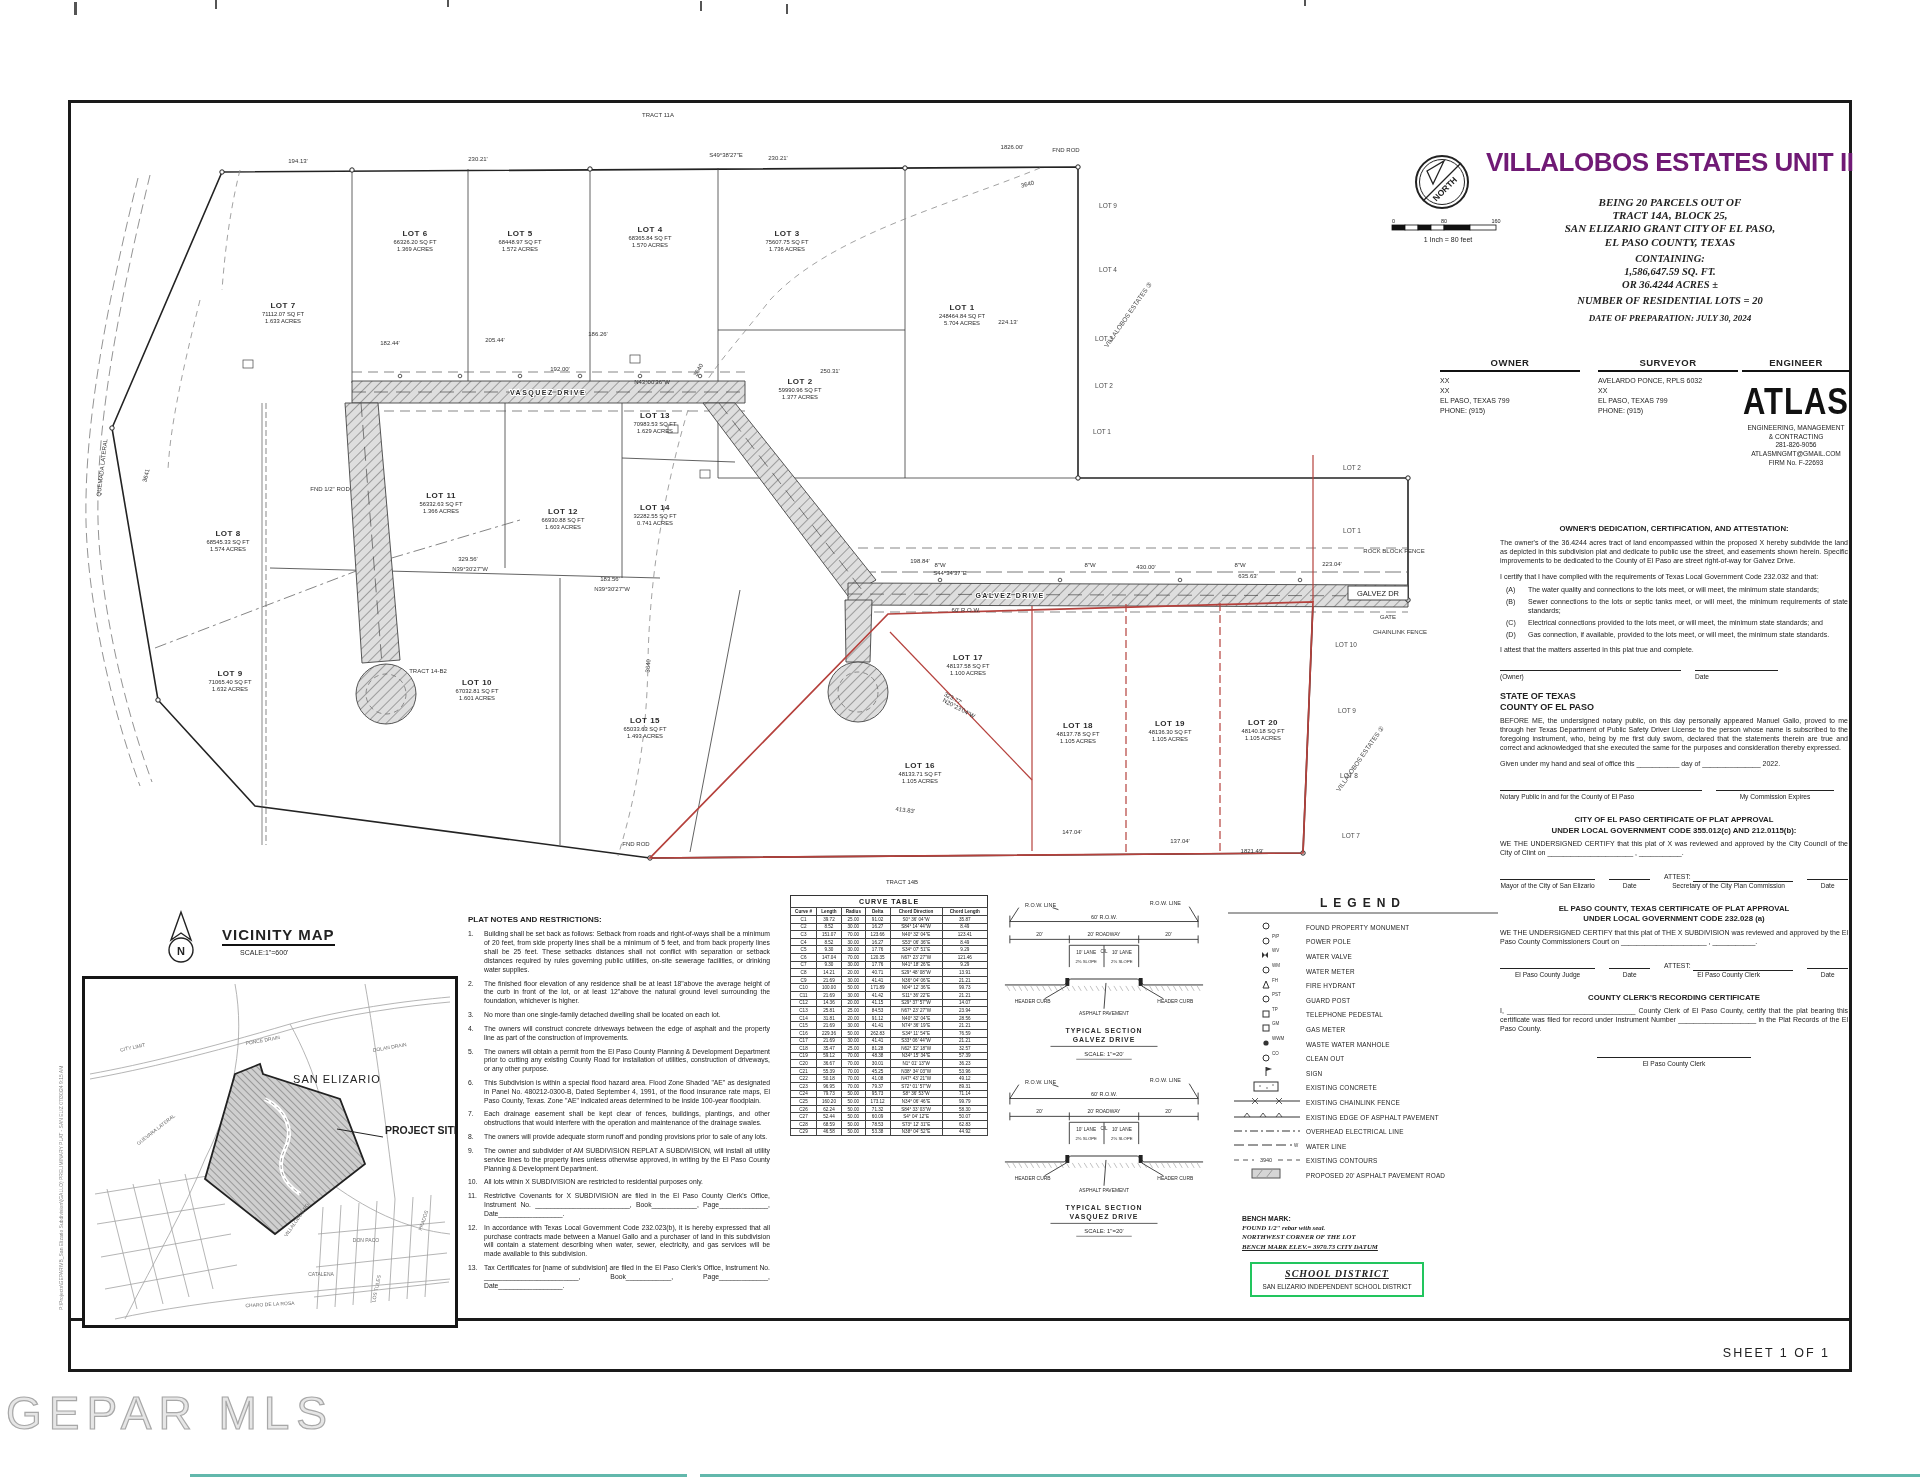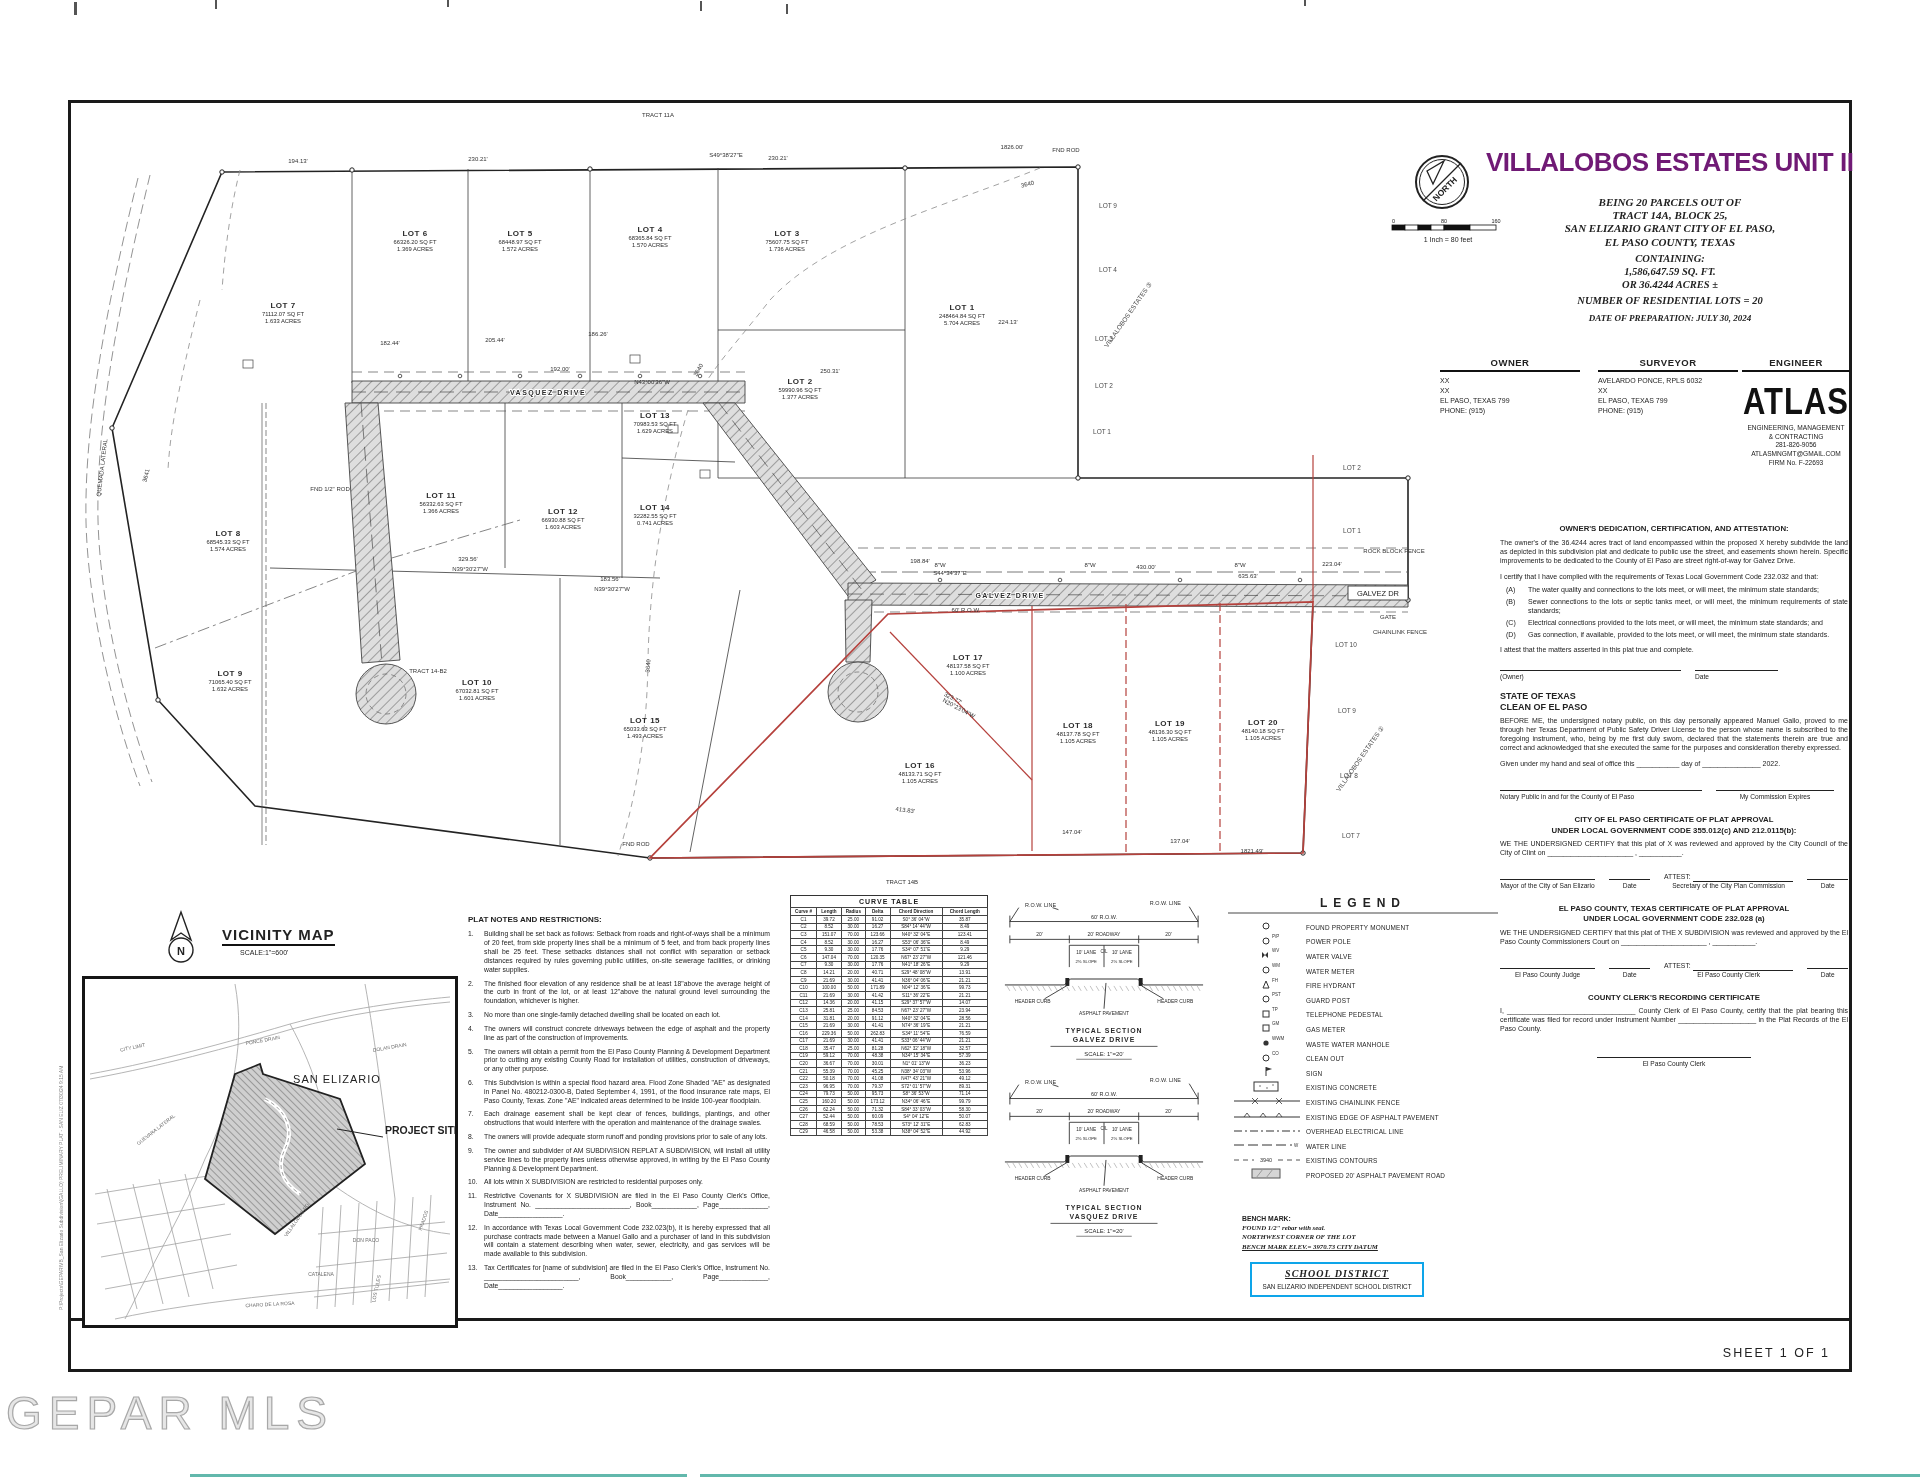--- a/index.html
+++ b/index.html
@@ -52,21 +52,21 @@
   
   .legend{position:absolute;left:1228px;top:896px;width:270px}
   .legend .ttl{font-size:12px;font-weight:bold;letter-spacing:6px;text-align:center;border-bottom:2px solid #a3a3a3;padding-bottom:2px;margin-bottom:6px}
   .lg-row{display:flex;align-items:center;height:14.6px}
   .lg-sym{width:78px;flex:none;text-align:center}
   .lg-label{font-size:6.4px;letter-spacing:.2px}
   .bench{position:absolute;left:1242px;top:1214px;font-size:6.8px;line-height:1.35}
   .bench .b1{font-weight:bold}
   .bench .it{font-family:"Liberation Serif",serif;font-style:italic;font-weight:bold}
   .bench .ul{text-decoration:underline}
-  .school{position:absolute;left:1250px;top:1262px;width:162px;border:2px solid #0ea5e9;padding:4px 4px 5px;text-align:center}
+  .school{position:absolute;left:1250px;top:1262px;width:162px;border:2px solid #22c55e;padding:4px 4px 5px;text-align:center}
   .school .t{font-family:"Liberation Serif",serif;font-style:italic;font-weight:bold;font-size:10px;text-decoration:underline;letter-spacing:1px}
   .school .b{font-size:6.3px;margin-top:4px}
   
   .ts{position:absolute;left:995px;width:218px}
   
   .vic-ttl{position:absolute;left:222px;top:926px;font-size:15px;font-weight:bold;letter-spacing:1px;border-bottom:2px solid #111;padding-bottom:1px}
   .vic-scale{position:absolute;left:240px;top:949px;font-size:7px}
   .vicmap{position:absolute;left:82px;top:976px;width:370px;height:346px;border:3px solid #151515;background:#fff}
   .filepath{position:absolute;left:58px;top:1310px;font-size:5px;color:#888;transform:rotate(-90deg);transform-origin:left top;white-space:nowrap}
   
@@ -431,21 +431,21 @@
     <div class="sigcell" style="width:52%">
         <div class="sigline"></div>
         <div class="siglab" style="text-align:left">(Owner)</div>
       </div>
     <div class="sigcell" style="width:24%">
         <div class="sigline"></div>
         <div class="siglab" style="text-align:left">Date</div>
       </div>
   </div>
   <div style="font-weight:bold;font-size:9px">STATE OF TEXAS</div>
-  <div style="font-weight:bold;font-size:9px;margin-bottom:2px">CLEAN OF EL PASO</div>
+  <div style="font-weight:bold;font-size:9px;margin-bottom:2px">COUNTY OF EL PASO</div>
   <p>BEFORE ME, the undersigned notary public, on this day personally appeared Manuel Gallo, proved to me through her Texas Department of Public Safety Driver License to the person whose name is subscribed to the foregoing instrument, who, being by me first duly sworn, declared that the statements therein are true and correct and acknowledged that she executed the same for the purposes and consideration thereby expressed.</p>
   <p>Given under my hand and seal of office this ___________ day of _______________ 2022.</p>
   <div class="sigrow" style="margin-top:22px">
     <div class="sigcell" style="width:58%">
         <div class="sigline"></div>
         <div class="siglab" style="text-align:left">Notary Public in and for the County of El Paso</div>
       </div>
     <div class="sigcell" style="width:34%">
         <div class="sigline"></div>
         <div class="siglab">My Commission Expires</div>

